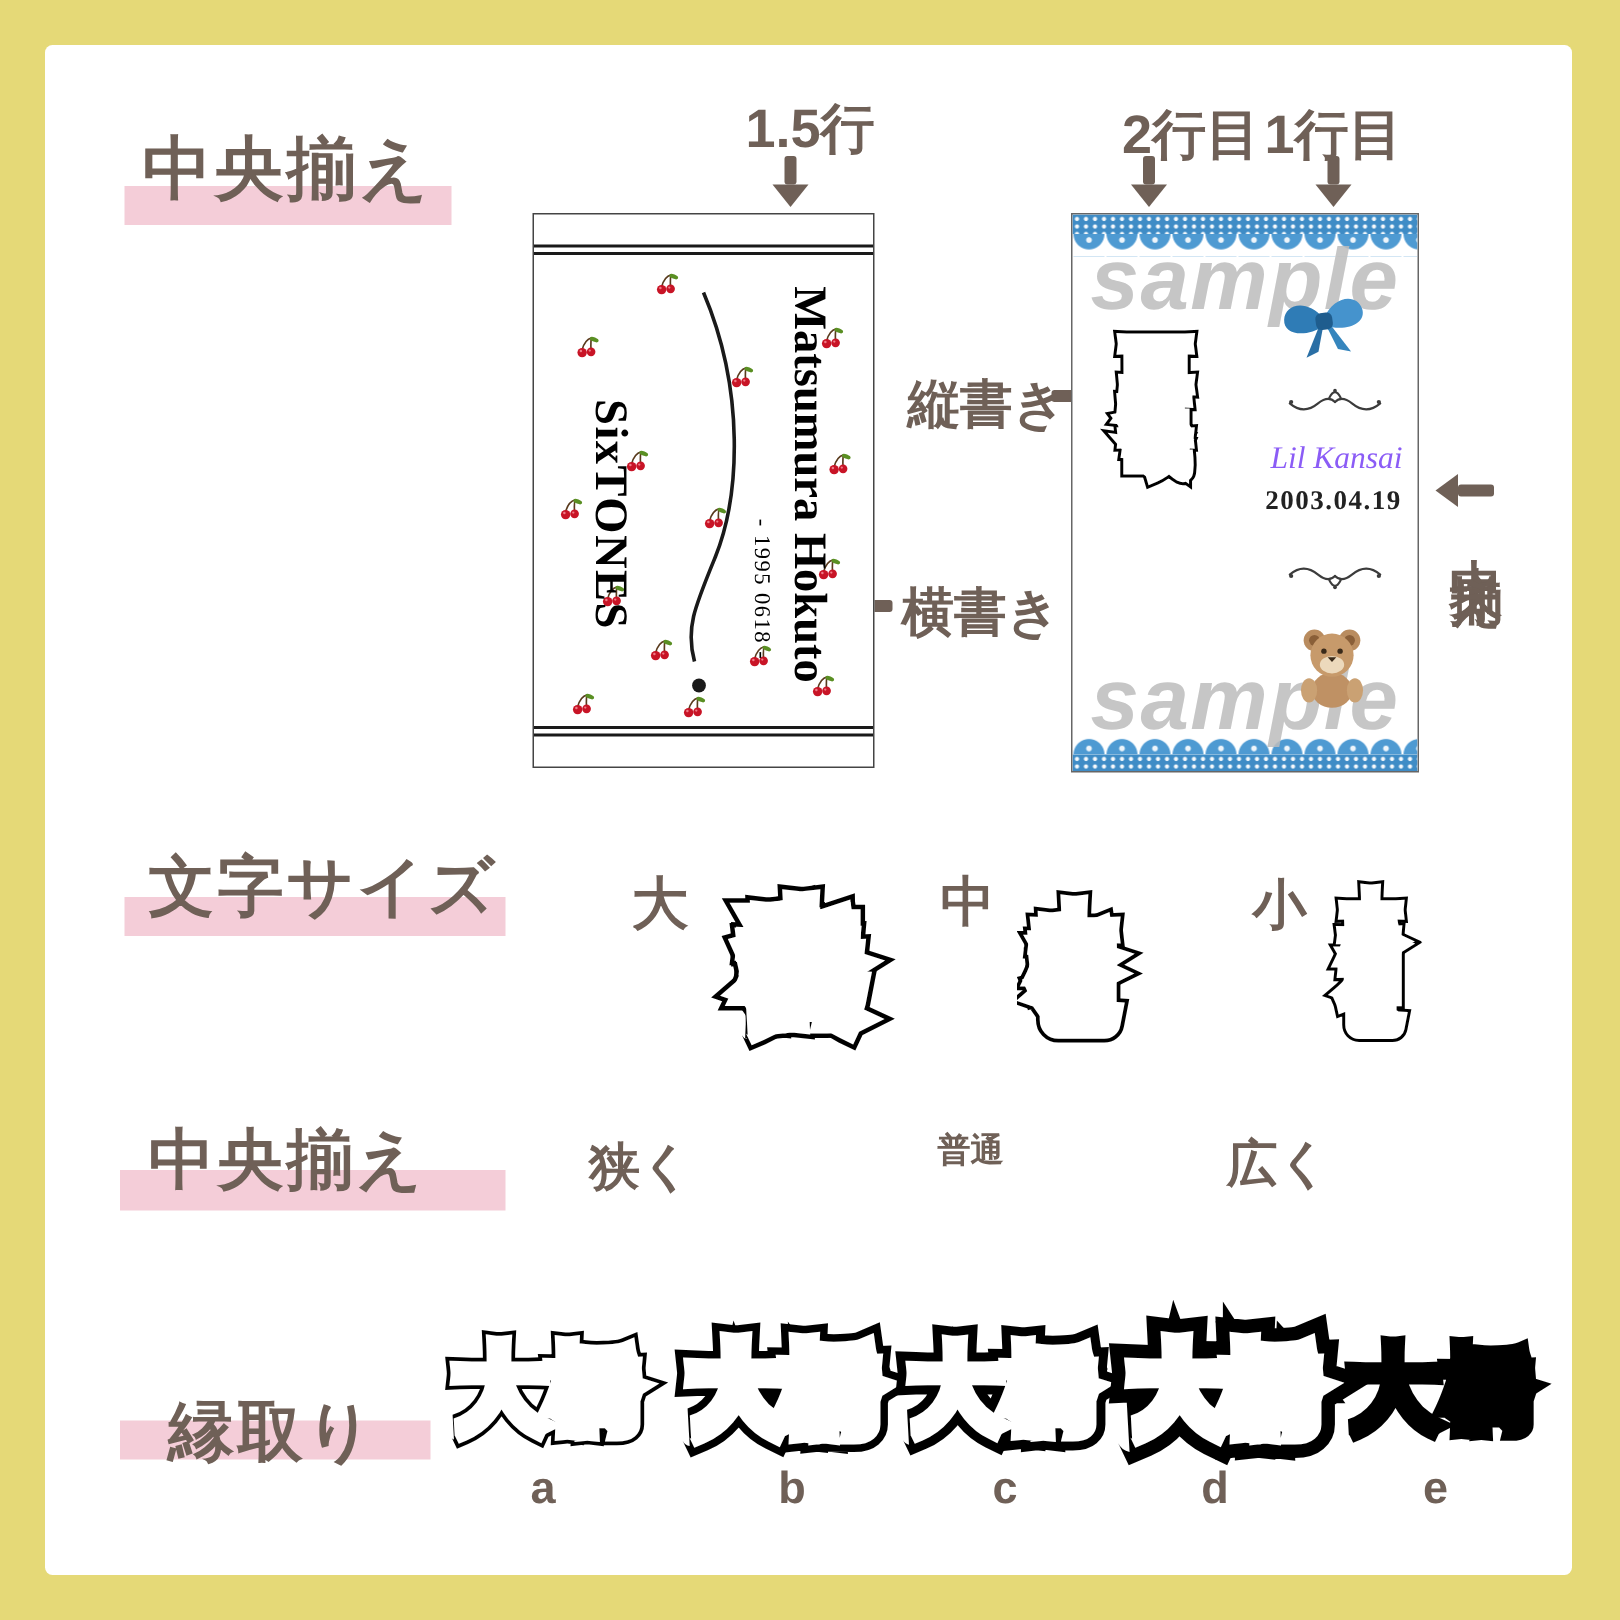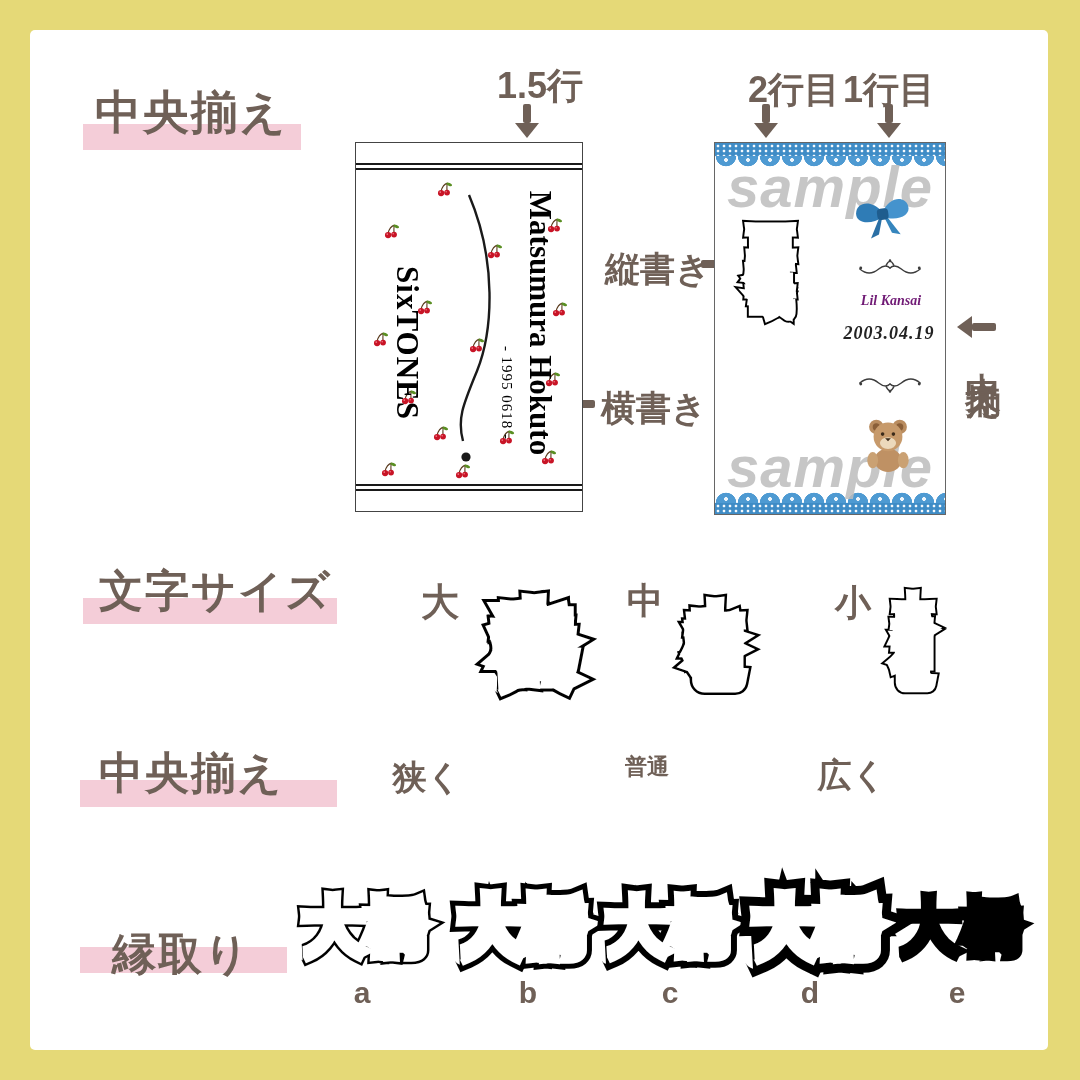--- a/index.html
+++ b/index.html
@@ -271,22 +271,22 @@
     <g fill="none" stroke="#3c3c3c" stroke-width="1.5" stroke-linecap="round">
       <path d="M3 13 C10 19 17 18 23 13 C28 9 32 9 35 12"></path>
       <path d="M67 13 C60 19 53 18 47 13 C42 9 38 9 35 12"></path>
       <path d="M31 9 q4 -8 8 0"></path>
     </g>
     <circle cx="35" cy="4" r="1.3" fill="#3c3c3c"></circle>
     <circle cx="4" cy="12" r="1.5" fill="#3c3c3c"></circle>
     <circle cx="66" cy="12" r="1.5" fill="#3c3c3c"></circle>
   </svg>
 
-  <div class="deco" style="left:176px;top:150px;transform:translateX(-50%);font-family:'Liberation Serif',serif;font-style:italic;font-weight:bold;font-size:14px;color:#701a75;white-space:nowrap;">Lil Kansai</div>
-  <div class="deco" style="left:174px;top:180px;transform:translateX(-50%);font-family:'Liberation Serif',serif;font-style:italic;font-weight:bold;font-size:18px;color:#222;letter-spacing:1px;">2003.04.19</div>
+  <div class="deco" style="left:176px;top:150px;transform:translateX(-50%);font-family:'Liberation Serif',serif;font-style:italic;font-weight:normal;font-size:21px;color:#8b5cf6;white-space:nowrap;">Lil Kansai</div>
+  <div class="deco" style="left:174px;top:180px;transform:translateX(-50%);font-family:'Liberation Serif',serif;font-weight:bold;font-size:18px;color:#222;letter-spacing:1px;">2003.04.19</div>
 
   <svg class="deco" style="left:142px;top:228px;transform:rotate(180deg);" width="66" height="26" viewBox="0 0 70 24">
     <g fill="none" stroke="#3c3c3c" stroke-width="1.5" stroke-linecap="round">
       <path d="M3 13 C10 19 17 18 23 13 C28 9 32 9 35 12"></path>
       <path d="M67 13 C60 19 53 18 47 13 C42 9 38 9 35 12"></path>
       <path d="M31 9 q4 -8 8 0"></path>
     </g>
     <circle cx="35" cy="4" r="1.3" fill="#3c3c3c"></circle>
     <circle cx="4" cy="12" r="1.5" fill="#3c3c3c"></circle>
     <circle cx="66" cy="12" r="1.5" fill="#3c3c3c"></circle>

